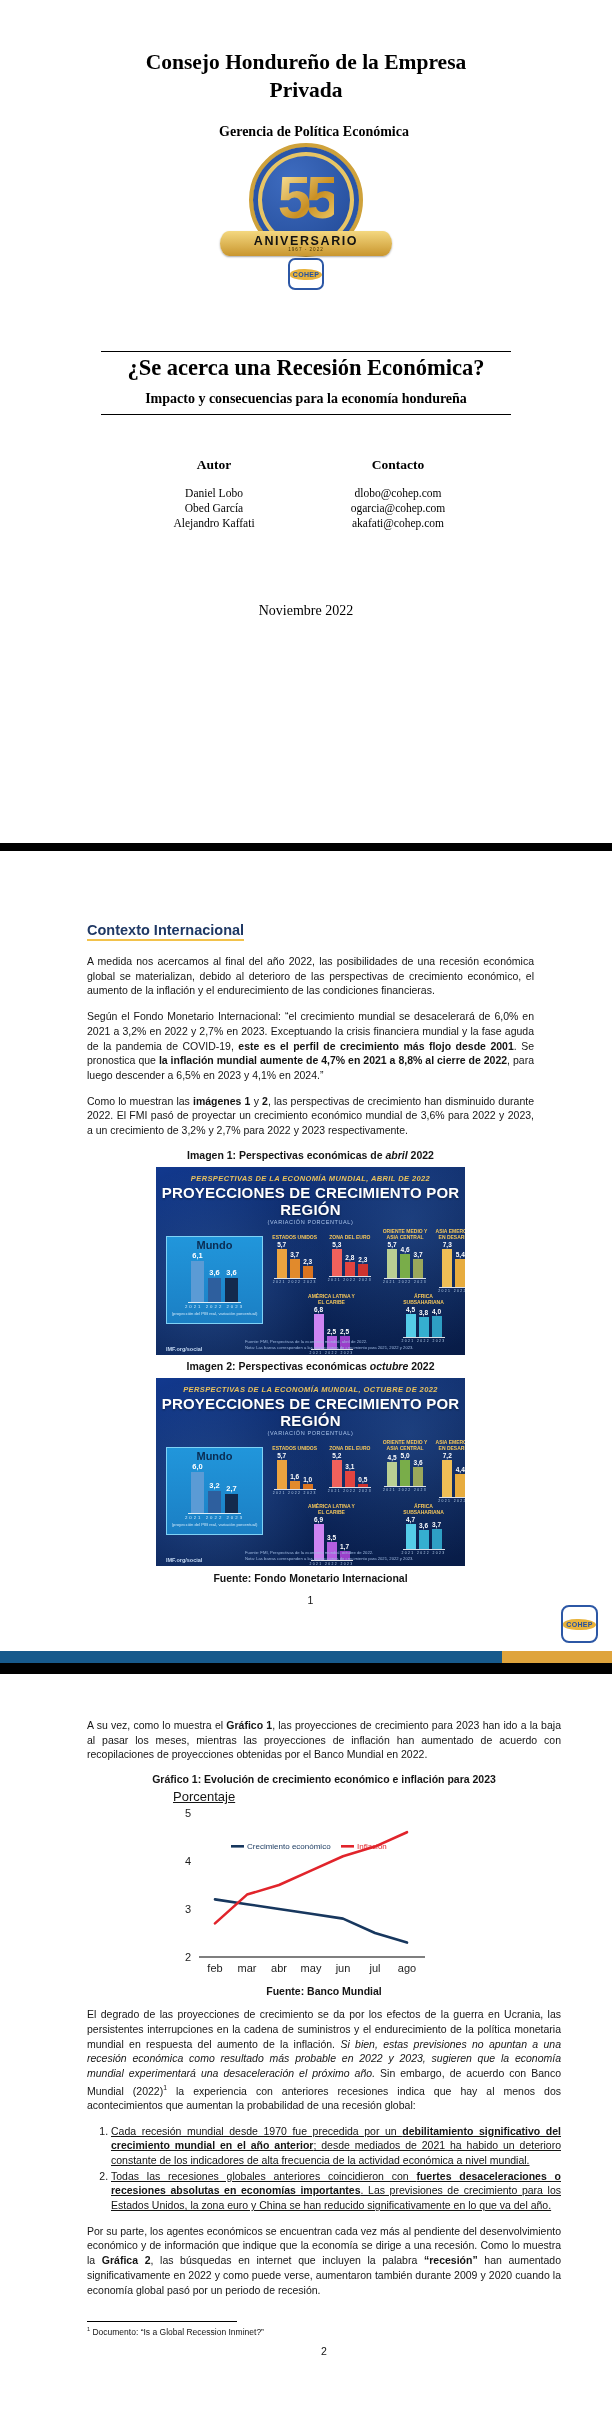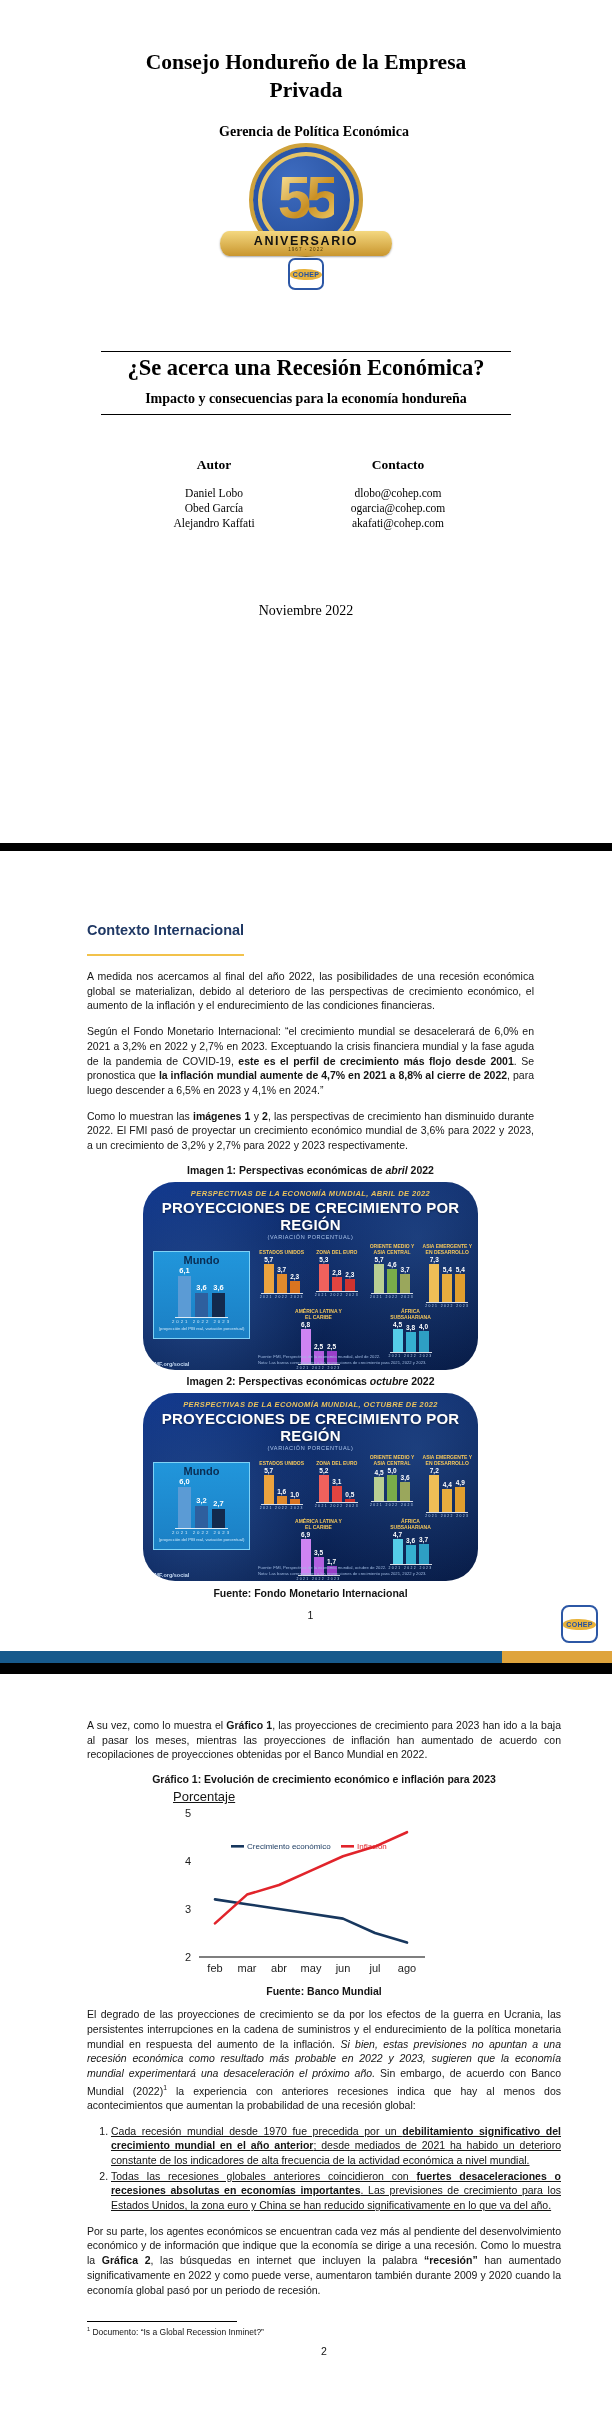--- a/index.html
+++ b/index.html
@@ -45,33 +45,33 @@
   .auth-col{text-align:center; min-width:140px;}
   .auth-head{font-weight:700; font-size:13.5px; margin-bottom:13px;}
   .auth-row{font-size:11.5px; line-height:15px;}
   .date{position:absolute; top:603px; left:0; width:612px; text-align:center; font-size:14px;}
 
   
   .page2{height:812px; padding:70px 78px 0 87px; color:#141414;}
   .page3{height:964px; padding:44px 51px 0 87px; color:#141414;}
   h2.sec{font-size:14.5px; font-weight:700; color:var(--heading_blue);
       border-bottom:2.5px solid var(--heading_underline); display:inline-block;
-      padding-bottom:16px; margin-bottom:13px;}
+      padding-bottom:1px; margin-bottom:13px;}
   .body{font-size:10.5px; line-height:14.7px; text-align:justify; margin-bottom:11px;}
   .caption{font-size:10.5px; font-weight:700; text-align:center; margin:3px 0 6px 0;}
   .fuente{font-size:10.5px; font-weight:700; text-align:center; margin:6px 0 10px 0;}
   .pagenum{text-align:center; font-size:10.5px; margin-top:8px;}
   sup{font-size:.65em;}
 
   
-  .infographic{width:335px; height:188px; margin:0 auto 5px auto; position:relative; overflow:hidden; color:#fff;
+  .infographic{width:309px; height:188px; margin:0 auto 5px auto; position:relative; overflow:hidden; color:#fff;
       background:
         radial-gradient(circle at 18% 62%, rgba(90,150,230,.28), transparent 42%),
         radial-gradient(circle at 82% 30%, rgba(90,150,230,.22), transparent 46%),
-        linear-gradient(160deg,#12398F 0%, #0D2B6B 32%, #0A2254 70%, #081C47 100%); border-radius: 32px;}
+        linear-gradient(160deg,#12398F 0%, #0D2B6B 32%, #0A2254 70%, #081C47 100%);}
   .ig-head{padding-top:7px; text-align:center;}
   .ig-kicker{font-size:7.5px; font-style:italic; font-weight:600; color:#E9C25E; letter-spacing:.4px;}
   .ig-title{font-size:15px; font-weight:900; letter-spacing:.2px; margin-top:1px; text-shadow:0 1px 2px rgba(0,0,0,.45);}
   .ig-sub{font-size:5.5px; color:#A9C3EA; letter-spacing:.6px; margin-top:1px;}
   .ig-body{position:relative; height:118px; margin-top:3px;}
   .ig-world{position:absolute; left:10px; top:8px; width:97px; height:88px;
       background:linear-gradient(180deg,#2196DB,#1B7FC4); border:1px solid #7FD2F6;
       padding-top:2px; text-align:center;}
   .ig-world-name{font-size:11px; font-weight:700; color:#0A2C52;}
   .ig-bars{display:flex; align-items:flex-end; justify-content:center; gap:4px;

